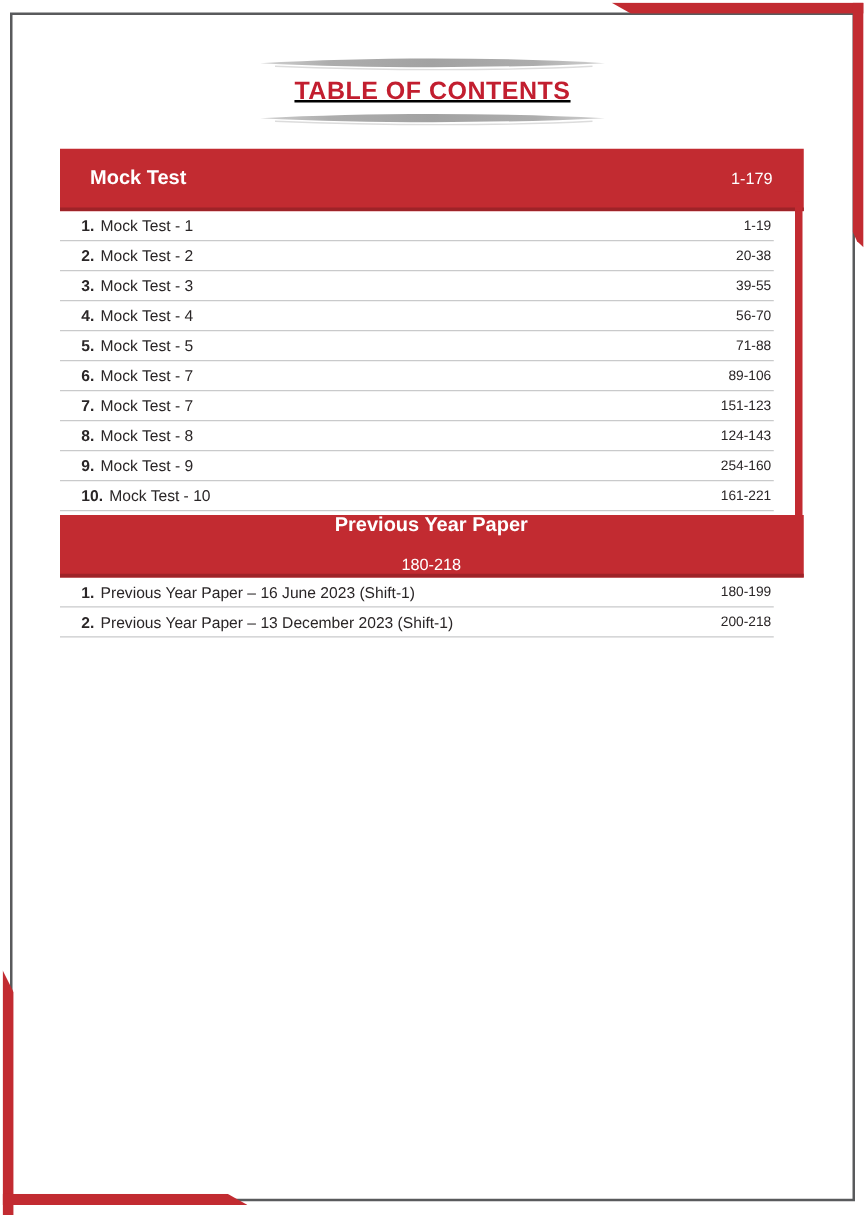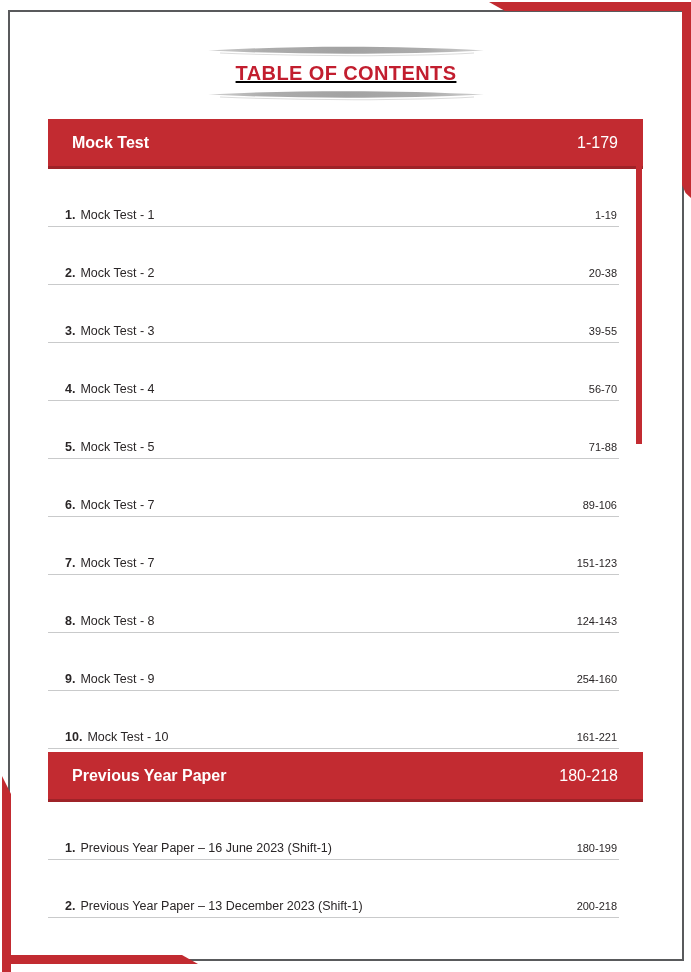--- a/index.html
+++ b/index.html
@@ -31,30 +31,30 @@
     color:var(--title-red,#C21E2F);line-height:29px;
   }
   
   .toc{position:absolute;left:48px;top:119px;width:595px;z-index:2;}
   .bar{
     height:50px;box-sizing:border-box;display:flex;justify-content:space-between;align-items:center;
     background:var(--red,#C22B31);color:#ffffff;padding:0 25px 3px 24px;
     box-shadow:inset 0 -3px 0 var(--red-edge,#9E2328);
   }
   .bar-title{font-weight:bold;font-size:16px;}
-  .bar-pages{font-size:16px;font-weight:normal;}
+  .bar-pages{font-size:13px;font-weight:normal;}
   .rows{list-style:none;margin:0 24px 0 0;padding:0;}
   .row{
     height:24px;box-sizing:border-box;display:flex;justify-content:space-between;align-items:center;
     border-bottom:1px solid var(--sep,#C9CACB);
-    font-size:12.5px;color:var(--ink,#2A2627);padding:0 2px 0 17px;white-space:nowrap;margin-top:34px;
+    font-size:12.5px;color:var(--ink,#2A2627);padding:0 2px 0 17px;white-space:nowrap;
   }
   .row-num{font-weight:bold;margin-right:5px;}
   .row-pages{font-size:11px;}
-  .sec2 .bar{margin-top:3px;}
+  .sec2 .bar{margin-top:3px;flex-direction:column;}
   .connector{position:absolute;right:1px;top:34px;width:6px;height:291px;background:var(--red,#C22B31);}
 </style>
 </head>
 <body>
 
 <div class="page">
 
   <div class="frame"></div>
 
   <div class="corner c-tr-h"></div>

